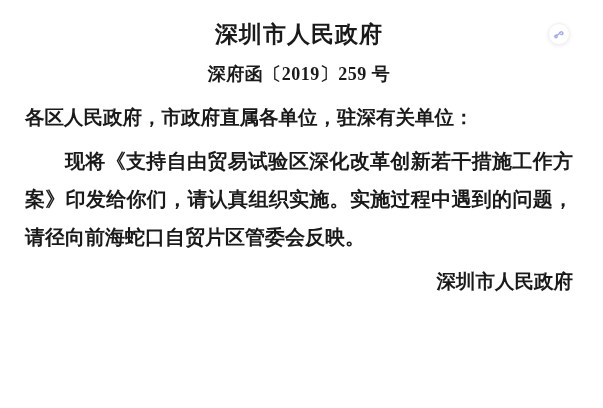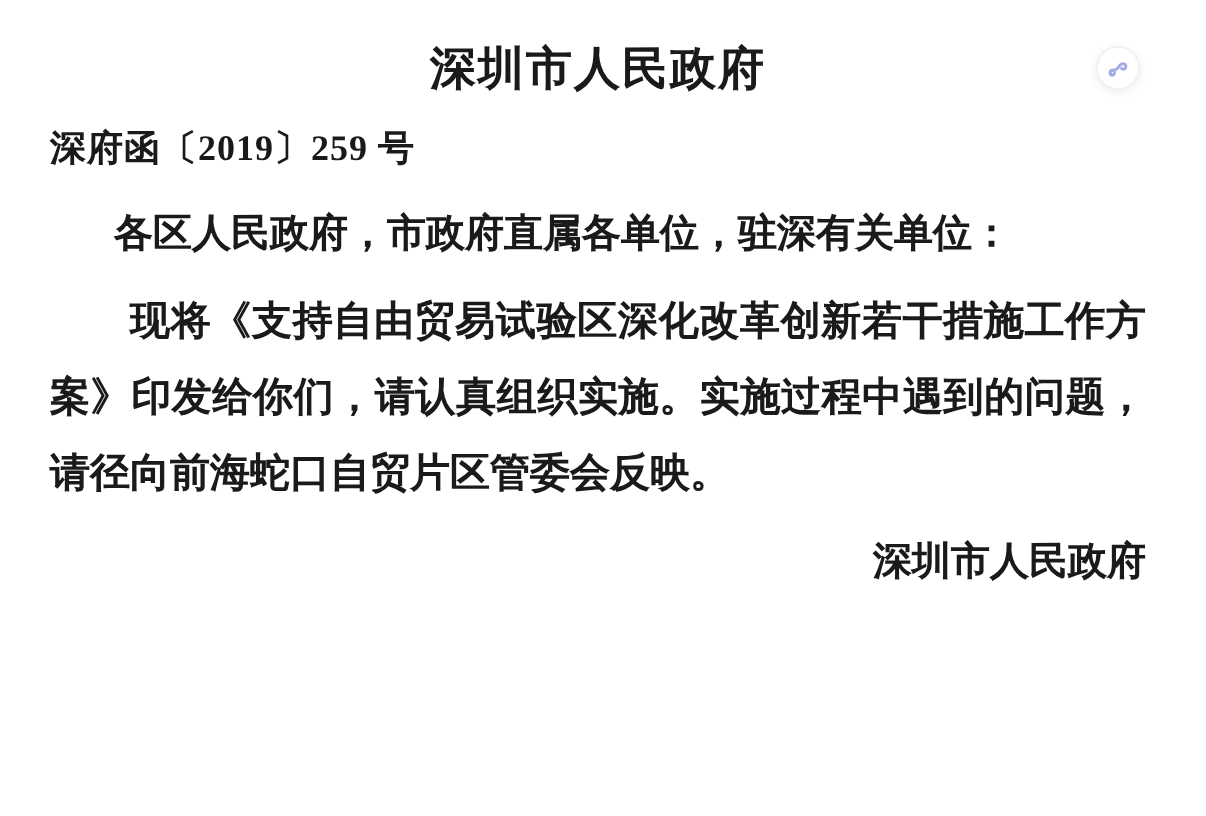--- a/index.html
+++ b/index.html
@@ -18,32 +18,32 @@
   }
   .title-block { text-align: center; }
   .title-line {
     font-size: 23px;
     font-weight: 700;
     line-height: 42px;
     letter-spacing: 1px;
     white-space: nowrap;
   }
   .doc-number {
+    text-align: center;
     font-size: 18px;
     font-weight: 700;
     line-height: 30px;
     margin-top: 3px;
     letter-spacing: 0.5px;
   }
   .salutation {
     font-size: 19.5px;
     font-weight: 700;
     line-height: 38px;
     margin-top: 10px;
-    margin-left: 32px;
   }
   .paragraph {
     font-size: 20px;
     font-weight: 700;
     line-height: 38px;
     margin-top: 5px;
     text-indent: 2em;
     text-align: justify;
     line-break: strict;
   }

